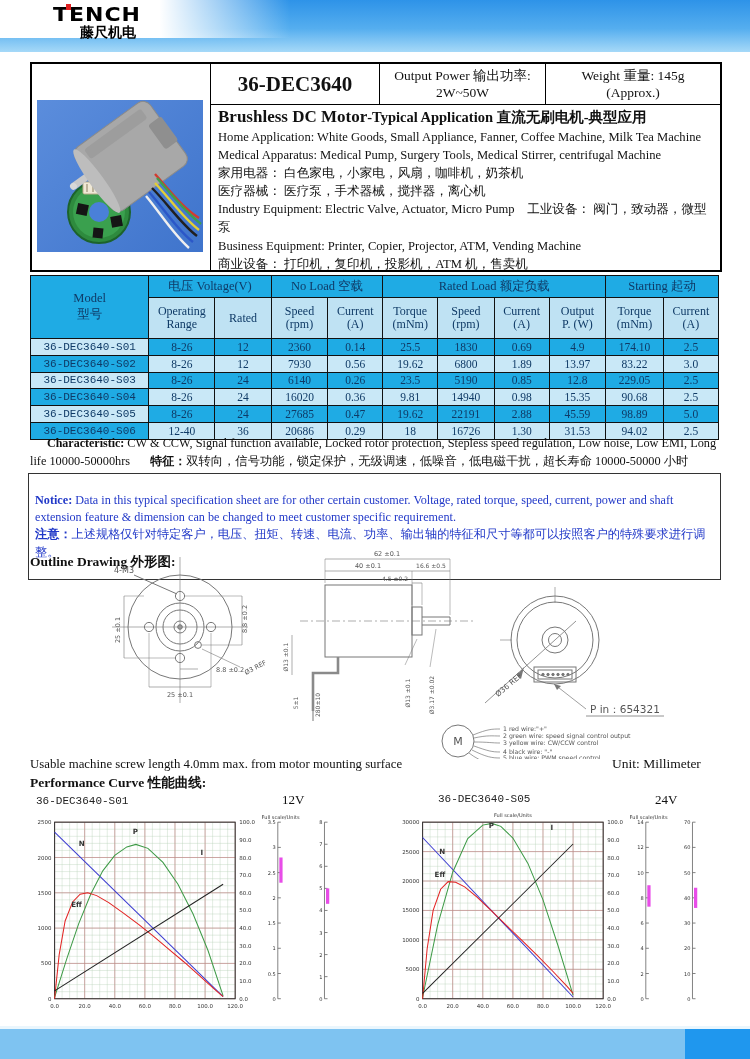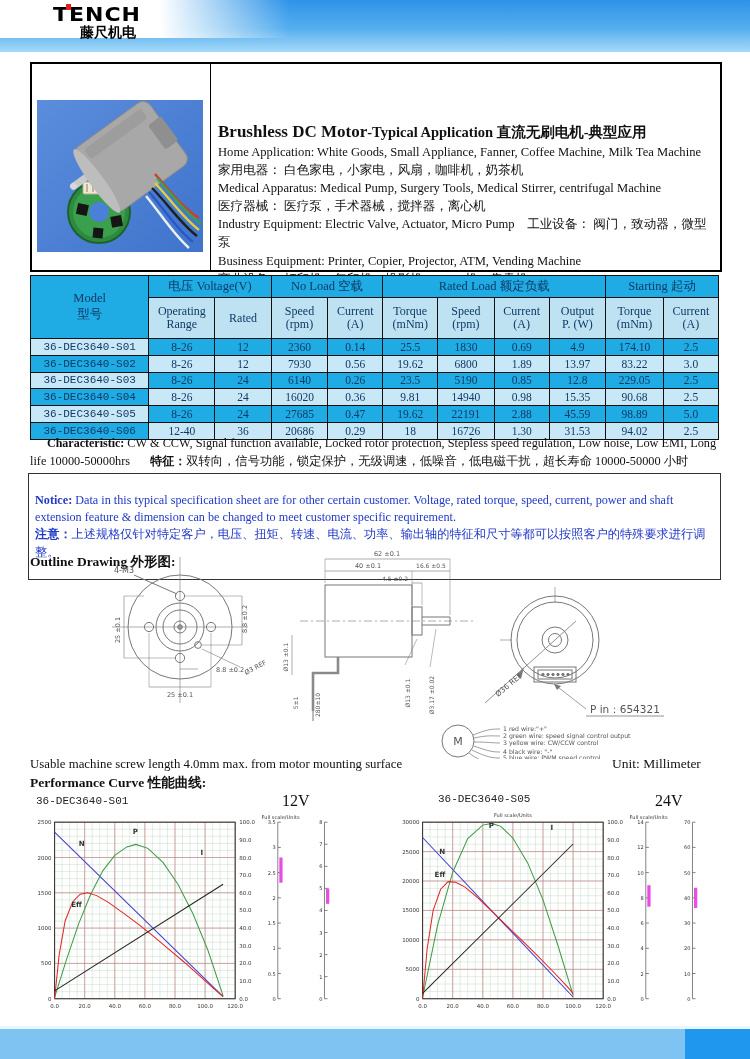--- a/index.html
+++ b/index.html
@@ -18,21 +18,21 @@
   
   #info{position:absolute;left:30px;top:62px;width:688px;height:206px;border:2px solid #000;}
   #photo-cell{position:absolute;left:0;top:0;width:178px;height:100%;border-right:1px solid #000;background:#fff;}
   #photo{position:absolute;left:5px;top:36px;width:166px;height:152px;
        background:linear-gradient(135deg,#5b8ddc,#3f74cc);}
   #row1{position:absolute;left:179px;top:0;right:0;height:40px;border-bottom:1px solid #000;display:flex;}
   .r1c{border-right:1px solid #000;display:flex;flex-direction:column;justify-content:center;align-items:center;}
   #cell-model{width:168px;font-size:21px;font-weight:bold;}
   #cell-power{flex:1;font-size:13.5px;line-height:17px;}
   #cell-weight{width:174px;font-size:13.5px;line-height:17px;border-right:none;}
-  #app{position:absolute;left:179px;top:41px;right:0;bottom:0;padding:1px 7px;margin-top:15px;}
+  #app{position:absolute;left:179px;top:41px;right:0;bottom:0;padding:1px 7px;}
   #app-title{font-size:14.5px;font-weight:bold;line-height:21px;}
   #app-title .big{font-size:17px;}
   .app-line{font-size:12.6px;line-height:18.1px;white-space:pre-wrap;}
   
   #spec{position:absolute;left:30px;top:275px;width:689px;border-collapse:collapse;table-layout:fixed;}
   #spec td,#spec th{border:1px solid #111;text-align:center;vertical-align:middle;
        color:#0f3a66;font-weight:normal;padding:0;}
   #spec .grp{background:#1fabe4;font-size:12.5px;height:21px;}
   #spec .sub{background:#bfe2f3;font-size:12px;line-height:13px;height:40px;}
   #spec .cy{background:#1fabe4;}
@@ -46,21 +46,21 @@
        padding:18px 6px;font-size:12.2px;line-height:17.2px;color:#2138c8;}
   #outline-h{position:absolute;left:30px;top:529px;font-size:13.5px;font-weight:bold;margin-top:24px;}
   
   #draw{position:absolute;left:30px;top:545px;}
   #draw text{font-family:"DejaVu Sans",sans-serif;fill:#555;}
   
   #usable{position:absolute;left:30px;top:757px;font-size:12.8px;}
   #unitmm{position:absolute;left:612px;top:756px;font-size:13.5px;}
   #perf-h{position:absolute;left:30px;top:774px;font-size:13.5px;font-weight:bold;}
   .cap{position:absolute;font-size:11px;font-family:"Liberation Mono",monospace;color:#222;}
-  .capv{position:absolute;font-size:16px;color:#111;}
+  .capv{position:absolute;font-size:13px;color:#111;}
   .chart{position:absolute;top:810px;}
   .chart text{font-family:"DejaVu Sans",sans-serif;fill:#333;}
   
   #ftr{position:absolute;left:0;top:1026px;width:750px;height:33px;background:#7ec3f1;}
   #ftr-line{position:absolute;left:0;top:0;width:100%;height:3px;background:#eaf6fd;}
   #ftr-right{position:absolute;right:0;top:3px;width:65px;height:30px;background:#1f97ee;}
 </style>
 </head>
 <body>
 
@@ -104,28 +104,39 @@
           <path d="M118 74 C134 92,146 108,162 118" stroke="#d23b2f"></path>
           <path d="M120 78 C136 96,148 112,164 124" stroke="#3f9e4c"></path>
           <path d="M118 83 C134 100,146 118,162 130" stroke="#e3cf35"></path>
           <path d="M115 88 C131 104,144 124,160 136" stroke="#202020"></path>
           <path d="M112 92 C128 110,140 130,156 142" stroke="#2b57c8"></path>
           <path d="M109 96 C124 114,136 134,152 148" stroke="#efefef"></path>
         </g>
       </svg>
     </div>
   </div>
+  <div id="row1">
+    <div id="cell-model" class="r1c">36-DEC3640</div>
+    <div id="cell-power" class="r1c">
+      <span>Output Power  输出功率:</span>
+      <span>2W~50W</span>
+    </div>
+    <div id="cell-weight" class="r1c">
+      <span>Weight  重量: 145g</span>
+      <span>(Approx.)</span>
+    </div>
+  </div>
   <div id="app">
     <div id="app-title">
       <span class="big">Brushless DC Motor</span><span>-Typical Application </span><span>直流无刷电机-典型应用</span>
     </div>
     <div id="app-lines">
         <div class="app-line">Home Application: White Goods, Small Appliance, Fanner, Coffee Machine, Milk Tea Machine</div>
+        <div class="app-line">Medical Apparatus: Medical Pump, Surgery Tools, Medical Stirrer, centrifugal Machine</div>
         <div class="app-line">家用电器： 白色家电，小家电，风扇，咖啡机，奶茶机</div>
-        <div class="app-line">Medical Apparatus: Medical Pump, Surgery Tools, Medical Stirrer, centrifugal Machine</div>
         <div class="app-line">医疗器械： 医疗泵，手术器械，搅拌器，离心机</div>
         <div class="app-line">Industry Equipment: Electric Valve, Actuator, Micro Pump    工业设备： 阀门，致动器，微型泵</div>
         <div class="app-line">Business Equipment: Printer, Copier, Projector, ATM, Vending Machine</div>
         <div class="app-line">商业设备： 打印机，复印机，投影机，ATM 机，售卖机</div>
         <div class="app-line">Personal Care: Hair Dryer, Electric Shaver, Massager    个人护理： 风筒，电动须刨，按摩器</div>
       </div>
   </div>
 </div>
 
 <table id="spec">

